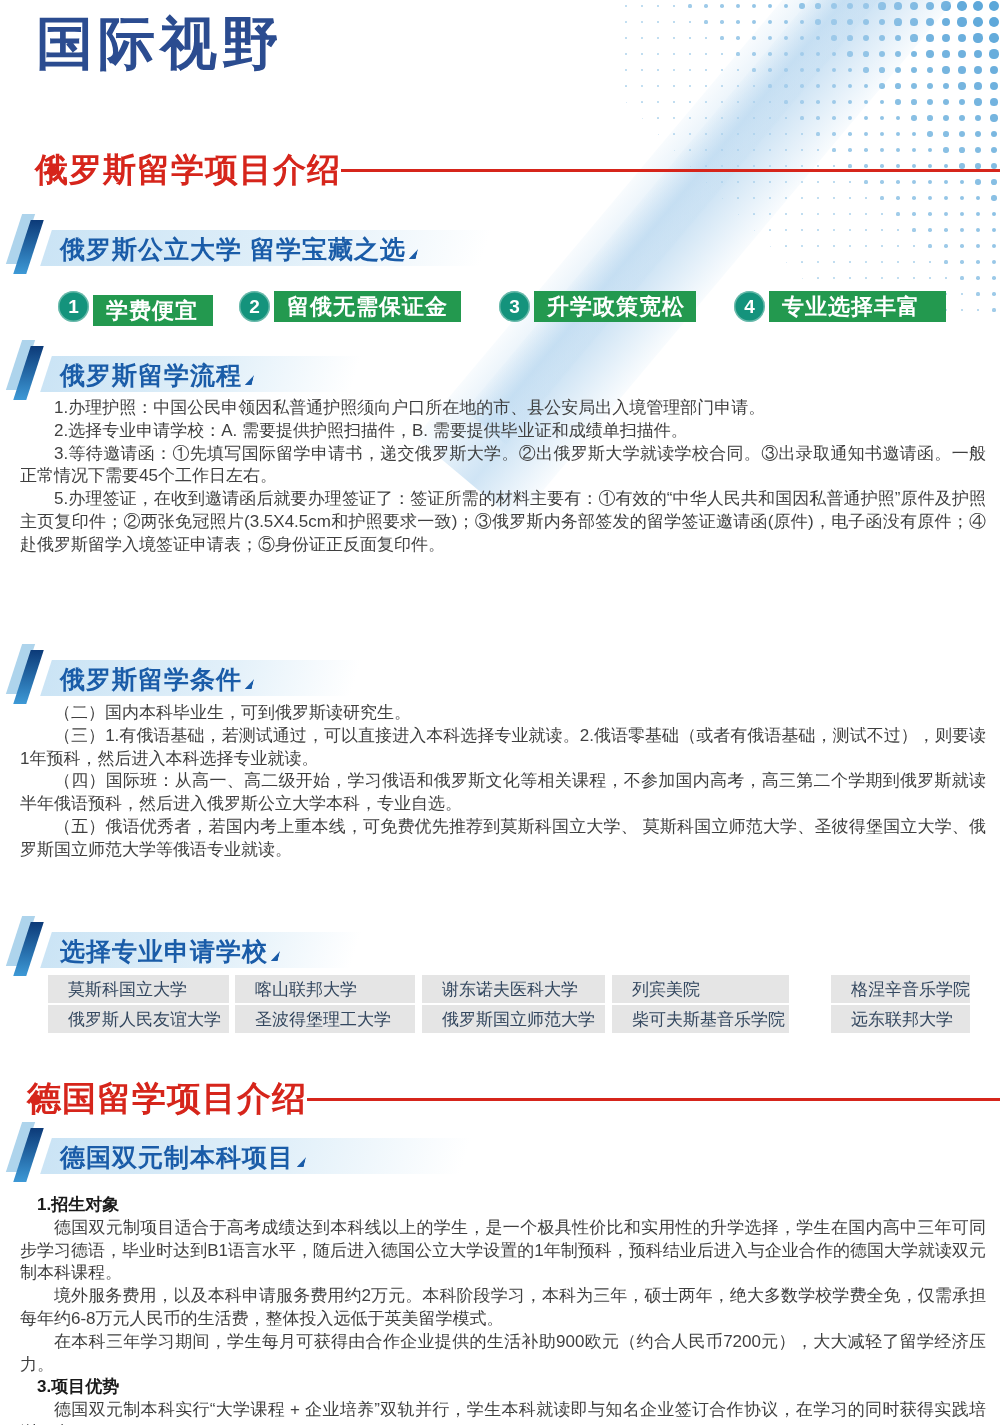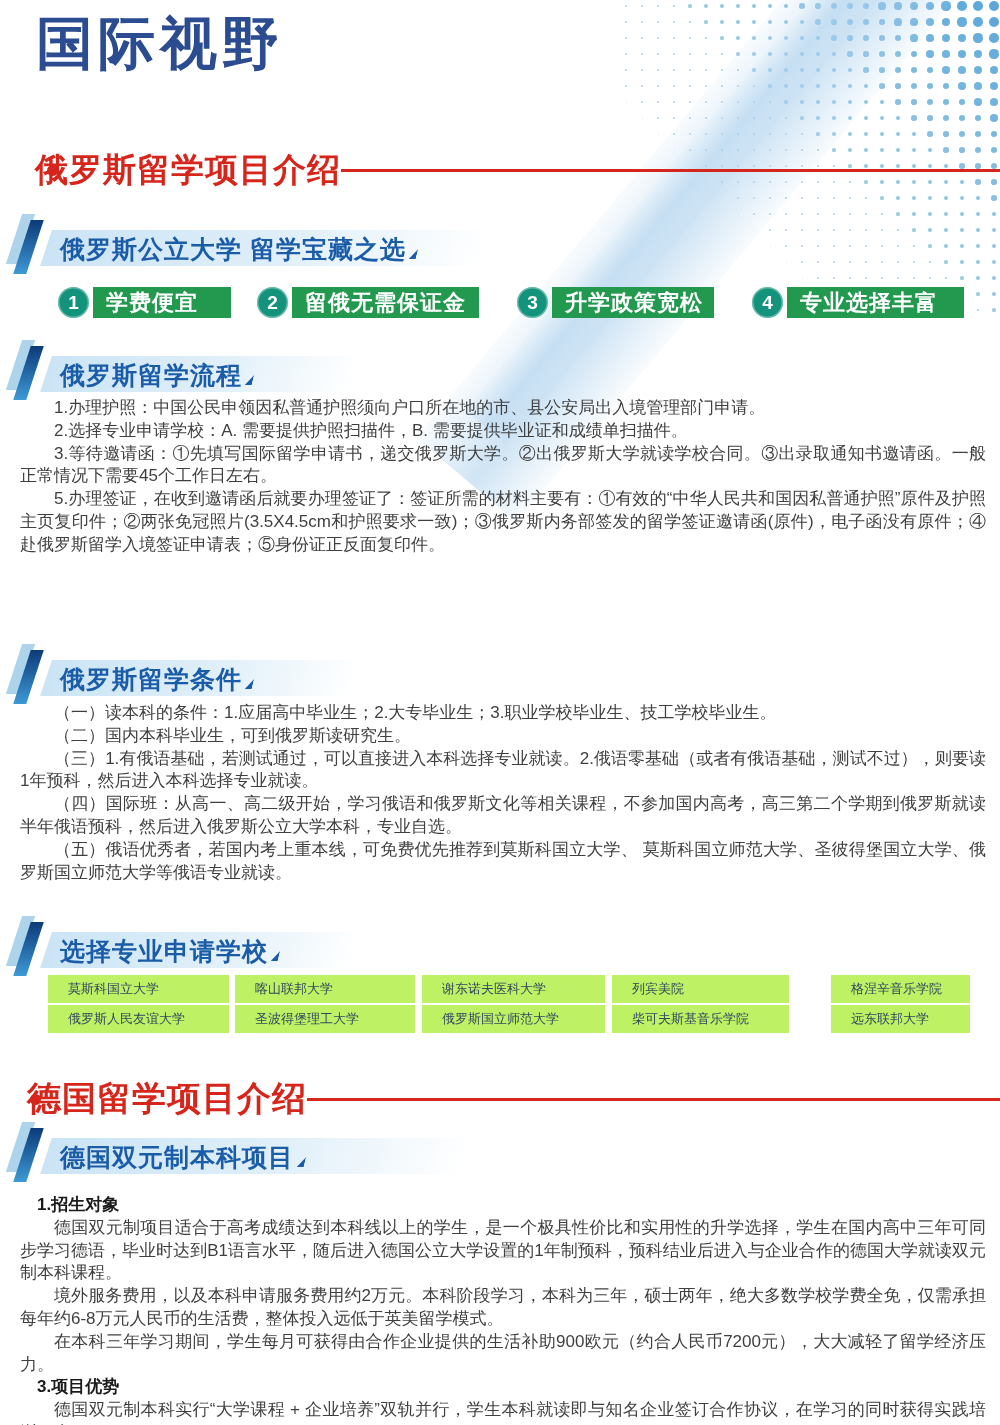--- a/index.html
+++ b/index.html
@@ -45,40 +45,40 @@
   .hdr4{left:22px;top:922px;}  .hdr4 .wedge{width:310px;}
   .hdr5{left:22px;top:1128px;} .hdr5 .wedge{width:420px;}
 
   
   .badges{left:58px;top:287px;display:flex;align-items:center;}
   .badge{display:flex;align-items:center;}
   .badge-num{width:31px;height:31px;border-radius:50%;background:#14937c;color:#fff;font-weight:bold;font-size:19px;
     display:flex;align-items:center;justify-content:center;flex:none;box-shadow:inset 0 0 0 1.5px rgba(255,255,255,0.35);}
   .badge-label{height:31px;background:#23994f;color:#ffffff;font-weight:bold;font-size:22px;display:flex;align-items:center;
     padding:0 13px;margin-left:4px;letter-spacing:1px;box-sizing:border-box;white-space:nowrap;}
-  .badge:nth-child(1) .badge-label{width:138px;}
+  .badge:nth-child(1) .badge-label{width:120px;margin-top:8px;}
   .badge:nth-child(2) .badge-label{width:187px;}
   .badge:nth-child(3) .badge-label{width:162px;}
   .badge:nth-child(4) .badge-label{width:177px;}
   .badge:nth-child(2){margin-left:26px;}
   .badge:nth-child(3){margin-left:38px;}
   .badge:nth-child(4){margin-left:38px;}
 
   
   .body-block{left:20px;width:966px;font-size:17px;line-height:22.8px;color:#3f3f3f;text-align:justify;}
   .body-block p{margin:0;text-indent:2em;}
   .blockA{top:397px;}
   .blockB{top:702px;}
   .blockC{top:1194px;}
   .bh{font-weight:bold;color:#1a1a1a;text-indent:1em !important;}
 
   
   .uni-table{left:48px;top:975px;}
   .uni-row{display:flex;margin-bottom:2px;}
-  .uni-cell{height:28px;background:#bef264;color:#33475f;font-size:13px;display:flex;align-items:center;
+  .uni-cell{height:28px;background:#e5e5e5;color:#33475f;font-size:17px;display:flex;align-items:center;
     padding-left:20px;box-sizing:border-box;white-space:nowrap;}
   .uni-cell:nth-child(1){width:181px;margin-right:6px;}
   .uni-cell:nth-child(2){width:180px;margin-right:7px;}
   .uni-cell:nth-child(3){width:183px;margin-right:7px;}
   .uni-cell:nth-child(4){width:177px;margin-right:42px;}
   .uni-cell:nth-child(5){width:139px;}
 </style>
 </head>
 <body>
 
@@ -527,21 +527,20 @@
   </div>
 
   <div class="z2 hdr hdr3">
     <span class="bar-light"></span>
     <span class="bar"></span>
     <span class="wedge"></span>
     <span class="label"><span>俄罗斯留学条件</span><span class="tick"></span></span>
   </div>
 
   <div class="z2 body-block blockB">
-    <p>（一）读本科的条件：1.应届高中毕业生；2.大专毕业生；3.职业学校毕业生、技工学校毕业生。</p>
     <p>（二）国内本科毕业生，可到俄罗斯读研究生。</p>
     <p>（三）1.有俄语基础，若测试通过，可以直接进入本科选择专业就读。2.俄语零基础（或者有俄语基础，测试不过），则要读1年预科，然后进入本科选择专业就读。</p>
     <p>（四）国际班：从高一、高二级开始，学习俄语和俄罗斯文化等相关课程，不参加国内高考，高三第二个学期到俄罗斯就读半年俄语预科，然后进入俄罗斯公立大学本科，专业自选。</p>
     <p>（五）俄语优秀者，若国内考上重本线，可免费优先推荐到莫斯科国立大学、 莫斯科国立师范大学、圣彼得堡国立大学、俄罗斯国立师范大学等俄语专业就读。</p>
   </div>
 
   <div class="z2 hdr hdr4">
     <span class="bar-light"></span>
     <span class="bar"></span>
     <span class="wedge"></span>

